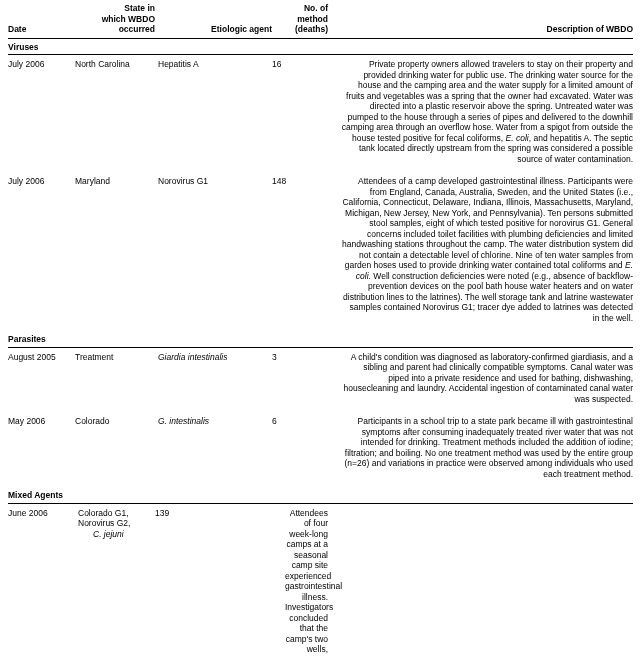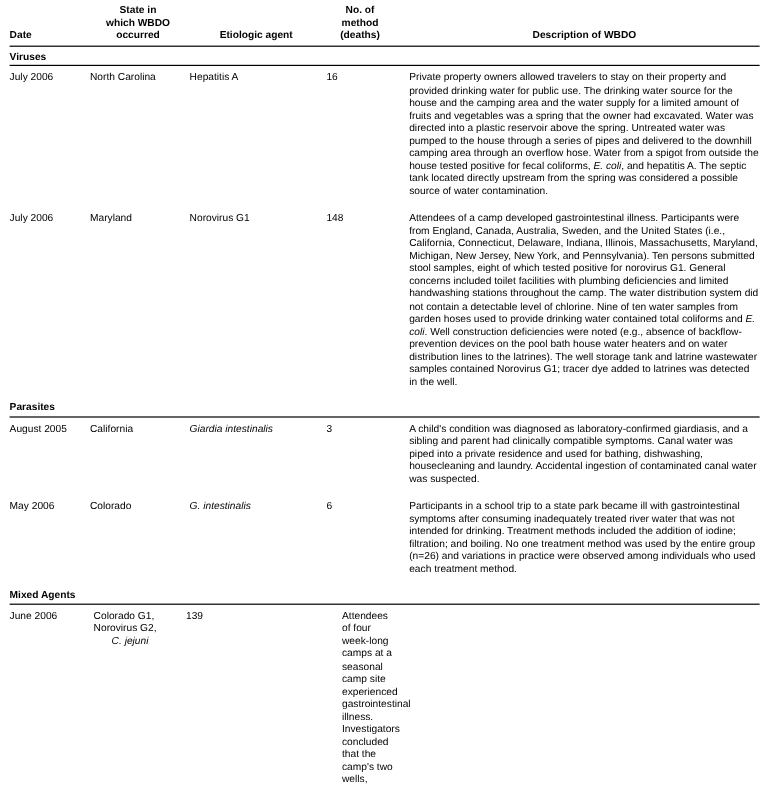--- a/index.html
+++ b/index.html
@@ -13,35 +13,35 @@
   .grid {
     display: grid;
     grid-template-columns: 67px 80px 117px 56px 1fr;
   }
   .thead {
     align-items: end;
     font-weight: bold;
     border-bottom: 1.5px solid #000;
     padding-bottom: 3px;
   }
-  .h-state, .h-cases, .h-agent, .h-desc { text-align: center; }
+  .h-state, .h-cases, .h-agent, .h-desc { text-align: right; }
   .h-desc { padding-left: 13px; }
   .section-label {
     font-weight: bold;
     padding: 3px 0 2px 0;
     border-bottom: 1.5px solid #000;
   }
   .rows { padding-top: 4px; }
   .data-row { margin-bottom: 12px; }
   .data-row:last-child { margin-bottom: 8px; }
   .c-state { text-align: left; }
   .c-agent { padding-left: 3px; }
   .c-agent .cont { padding-left: 15px; }
   .c-cases { text-align: left; }
-  .c-desc { padding-left: 13px; text-align: left; }
+  .c-desc { padding-left: 13px; text-align: right; }
   i { font-style: italic; }
   b { font-weight: bold; padding-left: 20px; }
 </style>
 </head>
 <body>
 
 <div class="tbl">
 
   <div class="grid thead">
     <div class="h-date">Date</div>
@@ -77,21 +77,21 @@
         <div class="c-desc"><span>Attendees of a camp developed gastrointestinal illness. Participants were from England, Canada, Australia, Sweden, and the United States (i.e., California, Connecticut, Delaware, Indiana, Illinois, Massachusetts, Maryland, Michigan, New Jersey, New York, and Pennsylvania). Ten persons submitted stool samples, eight of which tested positive for norovirus G1. General concerns included toilet facilities with plumbing deficiencies and limited handwashing stations throughout the camp. The water distribution system did not contain a detectable level of chlorine. Nine of ten water samples from garden hoses used to provide drinking water contained total coliforms and </span><i>E. coli</i><span>. Well construction deficiencies were noted (e.g., absence of backflow-prevention devices on the pool bath house water heaters and on water distribution lines to the latrines). The well storage tank and latrine wastewater samples contained Norovirus G1; tracer dye added to latrines was detected in the well.</span></div>
       </div>
     </div>
   </div>
 
   <div class="section">
     <div class="section-label">Parasites</div>
     <div class="rows">
       <div class="grid data-row">
         <div class="c-date">August 2005</div>
-        <div class="c-state">California</div>
+        <div class="c-state">Treatment</div>
         <div class="c-agent"><i>Giardia intestinalis</i></div>
         <div class="c-cases">3</div>
         <div class="c-desc"><span>A child's condition was diagnosed as laboratory-confirmed giardiasis, and a sibling and parent had clinically compatible symptoms. Canal water was piped into a private residence and used for bathing, dishwashing, housecleaning and laundry. Accidental ingestion of contaminated canal water was suspected.</span></div>
       </div>
       <div class="grid data-row">
         <div class="c-date">May 2006</div>
         <div class="c-state">Colorado</div>
         <div class="c-agent"><i>G. intestinalis</i></div>
         <div class="c-cases">6</div>
         <div class="c-desc"><span>Participants in a school trip to a state park became ill with gastrointestinal symptoms after consuming inadequately treated river water that was not intended for drinking. Treatment methods included the addition of iodine; filtration; and boiling. No one treatment method was used by the entire group (n=26) and variations in practice were observed among individuals who used each treatment method.</span></div>

